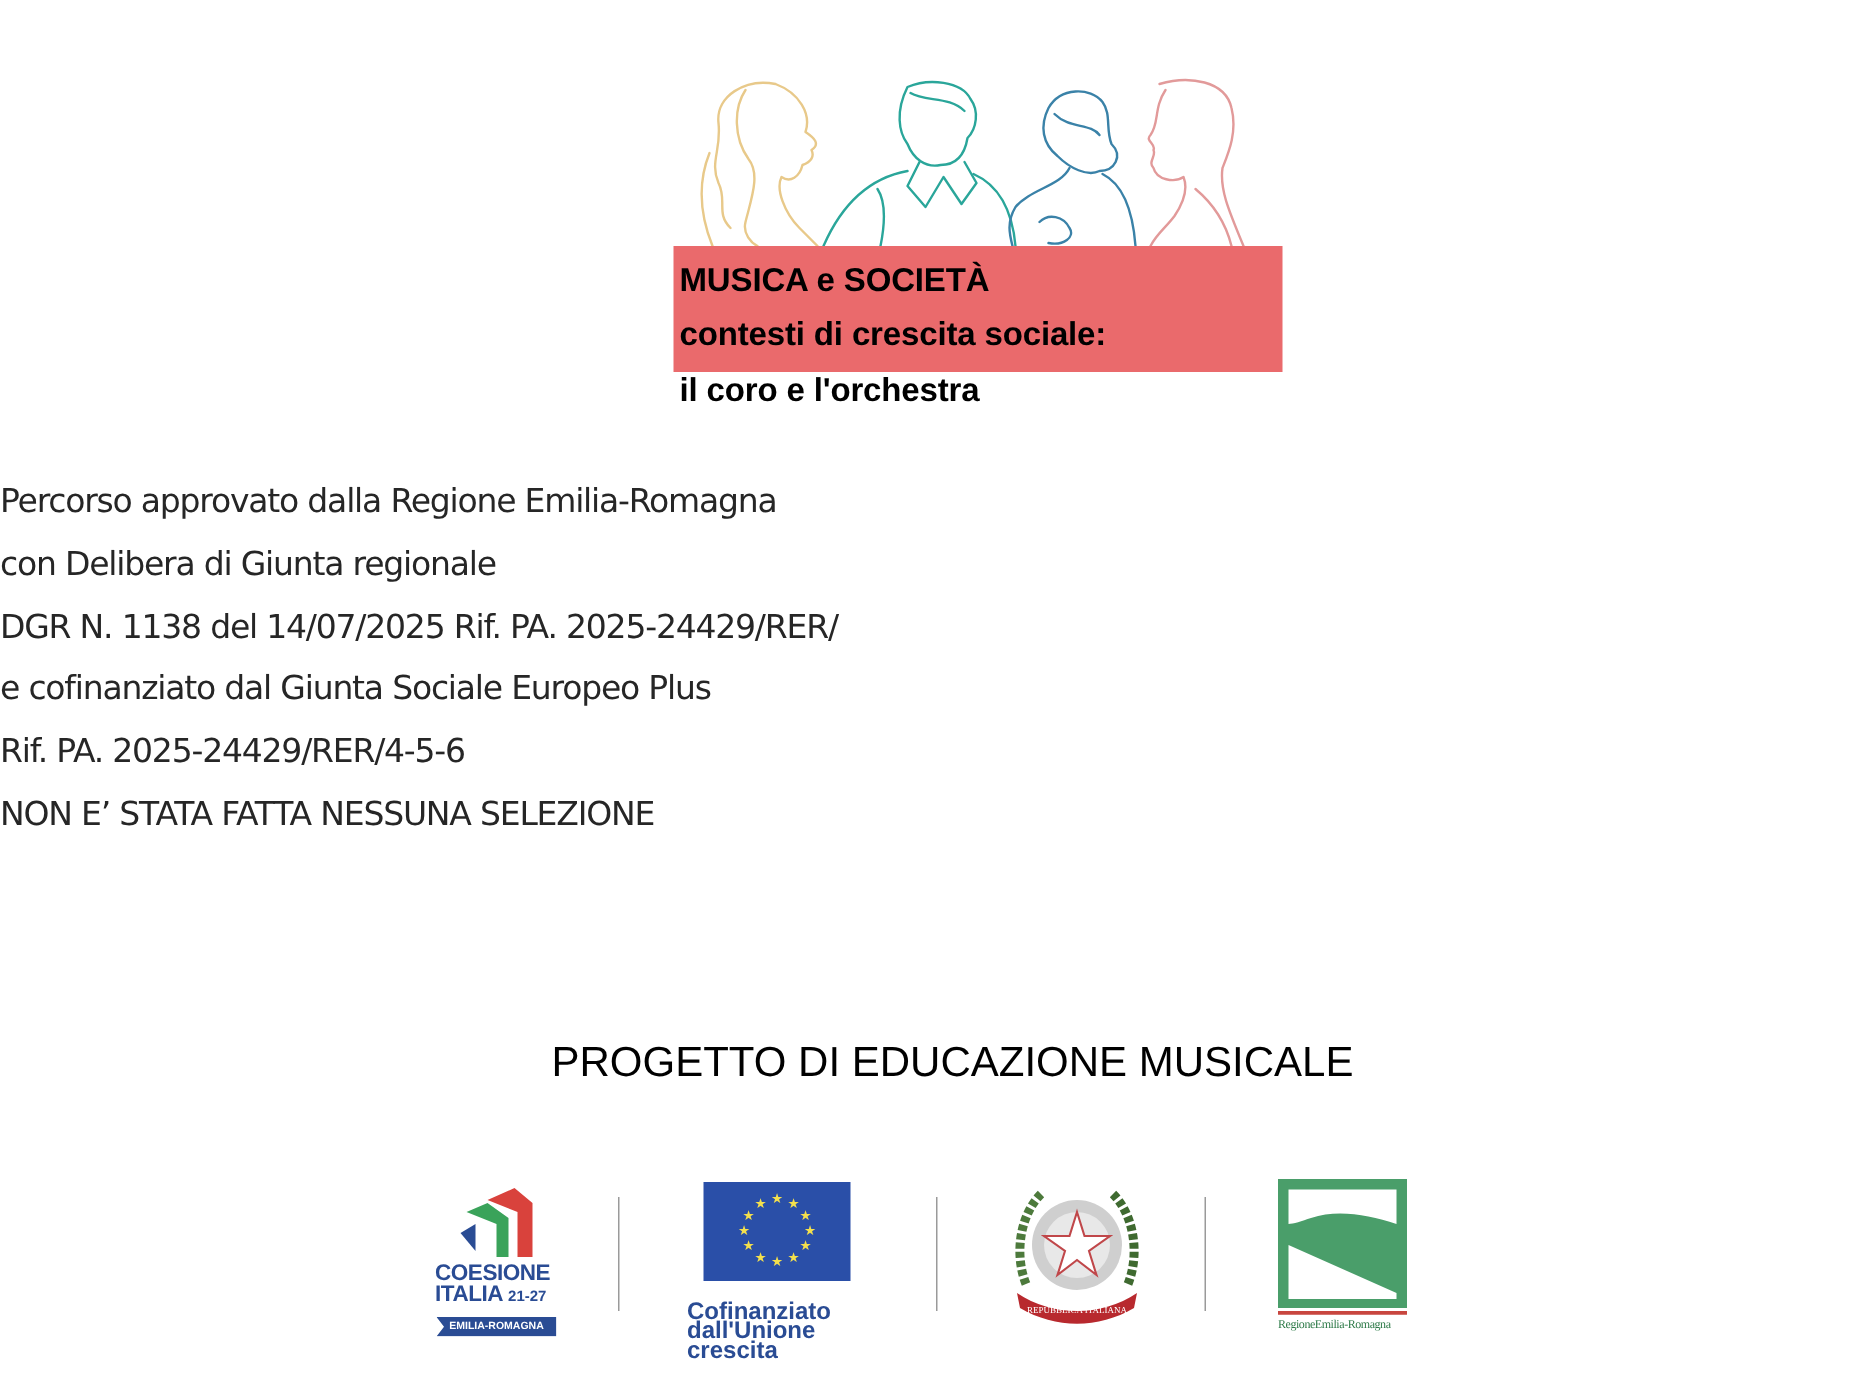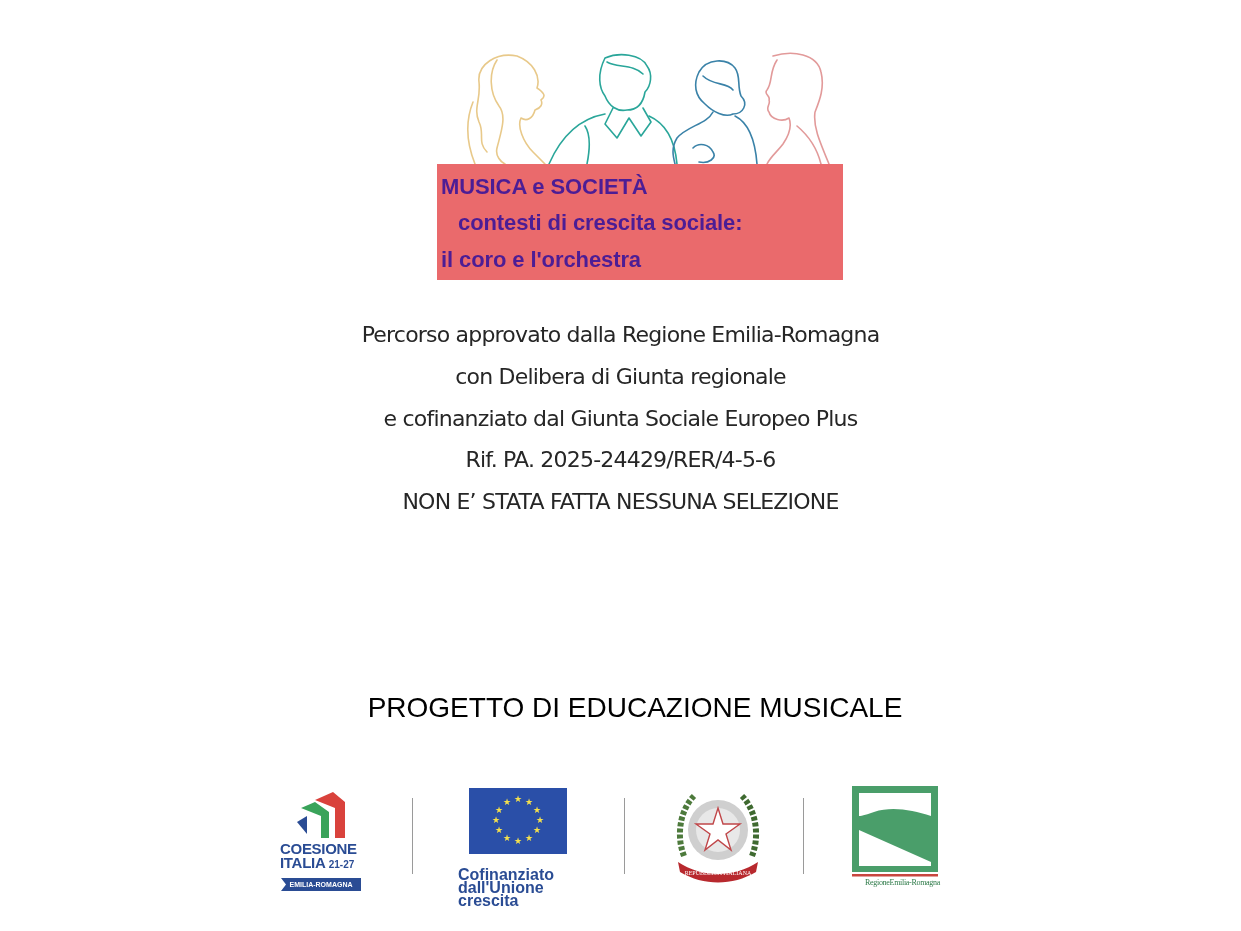--- a/index.html
+++ b/index.html
@@ -1,45 +1,45 @@
 <!DOCTYPE html>
 <html><head>
   <meta charset="utf-8">
   <style>
     html, body { margin: 0; padding: 0; background: #ffffff; }
     body { width: 1241px; height: 931px; position: relative; overflow: hidden; font-family: "Liberation Sans", sans-serif; }
 
     .hero { position: absolute; left: 437px; top: 52px; width: 406px; height: 224px; }
     .illustration { position: absolute; left: 0; top: 0; width: 406px; height: 112px; }
-    .banner { position: absolute; left: 0; top: 112px; width: 406px; height: 116px; background: #ea6a6c; color: #4c1d95; font-family: "Liberation Sans", sans-serif; font-weight: bold; }
+    .banner { position: absolute; left: 12px; top: 112px; width: 406px; height: 84px; background: #ea6a6c; color: #000000; font-family: "Liberation Sans", sans-serif; font-weight: bold; }
     .banner .line { position: absolute; left: 4px; font-size: 22px; letter-spacing: -0.1px; white-space: nowrap; }
     .banner .l1 { top: 10px; }
-    .banner .l2 { top: 46px; margin-left: 17px; }
+    .banner .l2 { top: 46px; }
     .banner .l3 { top: 83px; text-align: right; }
 
-    .body-text { position: absolute; left: 0; top: 316px; width: 1241px; text-align: center; color: #262626; font-family: "DejaVu Sans", sans-serif; font-size: 22px; letter-spacing: -0.8px; }
+    .body-text { position: absolute; left: 0; top: 316px; width: 1241px; text-align: left; color: #262626; font-family: "DejaVu Sans", sans-serif; font-size: 22px; letter-spacing: -0.8px; }
     .body-text .tl { height: 41.8px; line-height: 38px; white-space: nowrap; }
 
     .project-title { position: absolute; left: 0; top: 692px; width: 1270px; text-align: center; font-family: "Liberation Sans", sans-serif; font-size: 28px; color: #000; letter-spacing: 0px; }
 
     .logos { position: absolute; left: 0; top: 780px; width: 1241px; height: 120px; }
     .divider { position: absolute; top: 18px; width: 1px; height: 76px; background: #9a9a9a; }
 
-    .logo-coesione { position: absolute; left: 279px; top: 6px; width: 86px; height: 104px; }
+    .logo-coesione { position: absolute; left: 289px; top: 6px; width: 86px; height: 104px; }
     .coesione-text { position: absolute; left: 1px; top: 56px; color: #2a4c94; font-family: "Liberation Sans", sans-serif; font-weight: bold; font-size: 15px; line-height: 14px; letter-spacing: -0.3px; }
     .coesione-text .yr { font-size: 10px; letter-spacing: 0; }
     .coesione-band { position: absolute; left: 2px; top: 92px; width: 80px; height: 13px; background: #2a4c94; color: #fff; font-size: 7px; font-weight: bold; line-height: 13px; text-align: center; clip-path: polygon(0 0, 100% 0, 100% 100%, 0 100%, 5px 50%); }
 
     .logo-eu { position: absolute; left: 468px; top: 8px; width: 100px; height: 100px; }
     .eu-flag { position: absolute; left: 1px; top: 0; width: 98px; height: 66px; background: #2a4fa8; }
     .eu-caption { position: absolute; left: -10px; top: 80px; width: 120px; text-align: left; color: #2a4c94; font-family: "Liberation Sans", sans-serif; font-weight: bold; font-size: 16px; line-height: 13px; }
 
     .logo-republic { position: absolute; left: 672px; top: 6px; width: 92px; height: 100px; }
     .logo-emilia { position: absolute; left: 852px; top: 6px; width: 88px; height: 104px; }
-    .emilia-caption { position: absolute; left: 0; top: 92px; width: 88px; text-align: right; font-family: "Liberation Serif", serif; font-size: 8px; color: #2d7a48; letter-spacing: -0.3px; white-space: nowrap; }
+    .emilia-caption { position: absolute; left: 0; top: 92px; width: 88px; text-align: left; font-family: "Liberation Serif", serif; font-size: 8px; color: #2d7a48; letter-spacing: -0.3px; white-space: nowrap; }
   </style>
 </head>
 <body>
 
 <div class="hero">
   <svg class="illustration" viewBox="0 0 406 112" width="406" height="112" fill="none" stroke-width="1.6" stroke-linecap="round" stroke-linejoin="round">
 
     <path stroke="#e8c98a" d="M80 4 C60 0 40 12 42 30 C44 48 36 56 42 70 C48 82 40 90 50 100 M80 4 C96 10 104 24 100 36 C106 40 110 44 104 48 C106 52 104 56 98 58 C96 66 90 70 84 66 C80 74 86 90 96 100 L108 112"></path>
     <path stroke="#e8c98a" d="M60 8 C52 20 52 40 62 54 C70 64 64 80 60 96 C58 104 64 110 68 112"></path>
     <path stroke="#e8c98a" d="M36 50 C28 70 30 92 38 112"></path>
@@ -62,20 +62,21 @@
   <div class="banner">
     <div class="line l1">MUSICA e SOCIETÀ</div>
     <div class="line l2">contesti di crescita sociale:</div>
     <div class="line l3">il coro e l'orchestra</div>
   </div>
 </div>
 
 <div class="body-text">
   <div class="tl">Percorso approvato dalla Regione Emilia-Romagna</div>
   <div class="tl">con Delibera di Giunta regionale</div>
+  <div class="tl">DGR N. 1138 del 14/07/2025 Rif. PA. 2025-24429/RER/</div>
   <div class="tl">e cofinanziato dal Giunta Sociale Europeo Plus</div>
   <div class="tl">Rif. PA. 2025-24429/RER/4-5-6</div>
   <div class="tl">NON E’ STATA FATTA NESSUNA SELEZIONE</div>
 </div>
 
 <div class="project-title">PROGETTO DI EDUCAZIONE MUSICALE</div>
 
 <div class="logos">
 
   <div class="logo-coesione">

